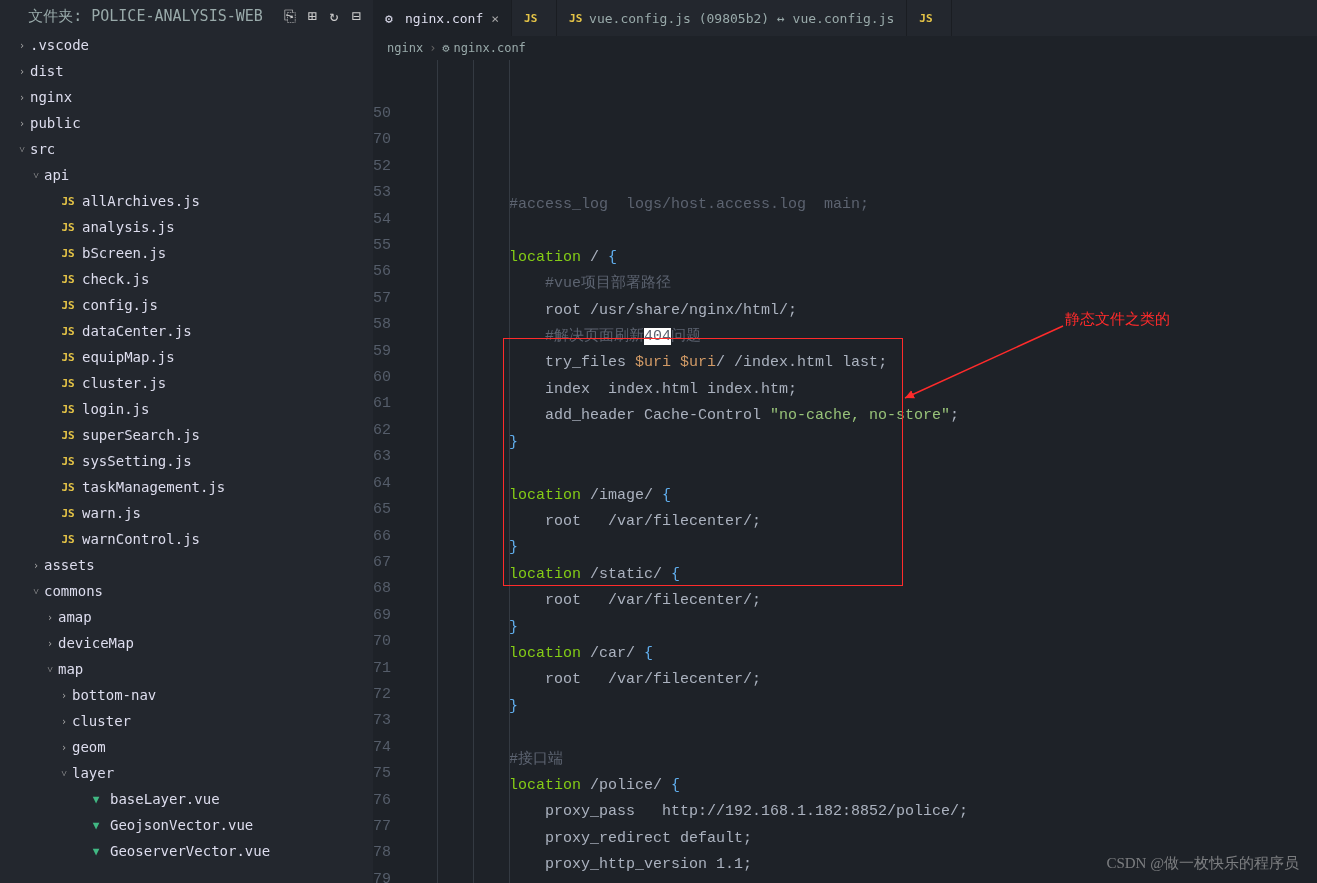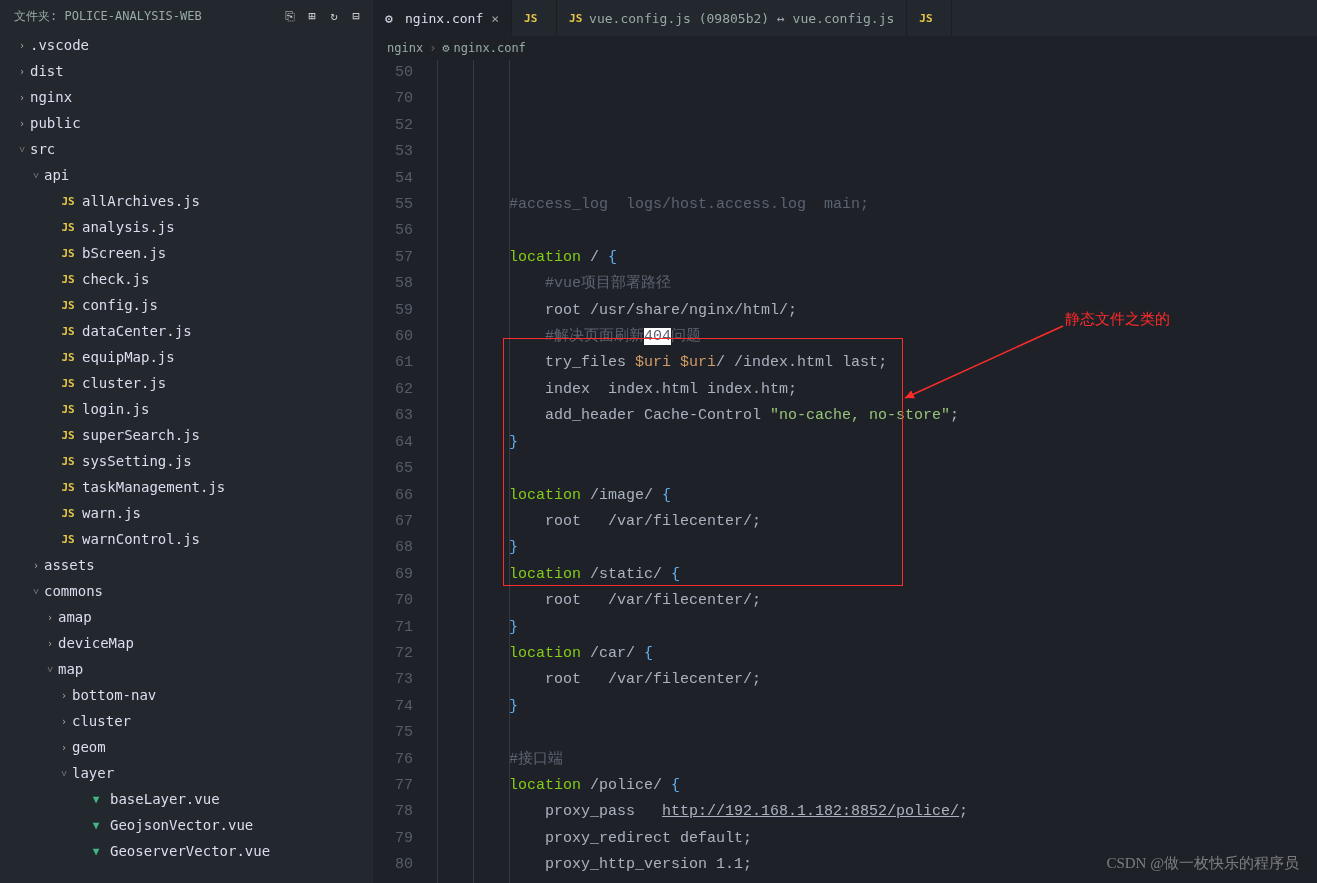--- a/index.html
+++ b/index.html
@@ -1,45 +1,45 @@
 <!DOCTYPE html>
 <html><head>
 <meta charset="utf-8">
 <style>
 * { margin:0; padding:0; box-sizing:border-box; }
 body { font-family:"Segoe UI",Consolas,monospace; background:#1e2228; color:#ccc; width:1317px; height:883px; overflow:hidden; }
 .layout { display:flex; height:100%; }
 .sidebar { width:373px; background:#23272e; display:flex; flex-direction:column; }
-.sb-header { display:flex; align-items:center; padding:2px 8px 2px 14px; height:32px; font-size:12px; color:#9aa; }
+.sb-header { display:flex; align-items:center; padding:2px 8px 2px 14px; height:32px; font-size:15px; color:#9aa;text-align:center; }
 .sb-header .lbl { flex:1; }
 .sb-header .ico { width:18px; height:18px; display:flex; align-items:center; justify-content:center; margin-left:4px; color:#ccc; cursor:pointer; }
 .tree { flex:1; overflow:auto; font-size:14px; }
 .tree-item { display:flex; align-items:center; height:26px; padding-right:8px; cursor:pointer; color:#dde; }
 .chev { width:16px; display:inline-flex; justify-content:center; color:#aaa; font-size:10px; }
 .ficon { width:20px; display:inline-flex; justify-content:center; margin-right:4px; font-size:11px; font-weight:bold; }
 .ficon.js { color:#e6c547; }
 .ficon.vue { color:#41b883; }
 .fname { white-space:nowrap; }
 .ind0 { padding-left:14px; } .ind1 { padding-left:28px; } .ind2 { padding-left:42px; }
 .ind3 { padding-left:56px; } .ind4 { padding-left:70px; }
 .main { flex:1; display:flex; flex-direction:column; background:#1e2228; min-width:0; }
 .tabs { display:flex; height:36px; background:#23272e; font-size:13px; }
 .tab { display:flex; align-items:center; padding:0 12px; color:#9aa; border-right:1px solid #1a1d22; cursor:pointer; }
 .tab.active { background:#1e2228; color:#dde; }
 .tab .tico { margin-right:6px; width:14px; display:inline-flex; }
 .tab .close { margin-left:8px; color:#aaa; }
 .crumb { display:flex; align-items:center; height:24px; padding:0 14px; font-size:12px; color:#9aa; background:#1e2228; }
 .crumb .sep { margin:0 6px; color:#666; }
 .editor { flex:1; display:flex; font-family:Consolas,"Courier New",monospace; font-size:15px; line-height:26.4px; overflow:hidden; position:relative; }
-.gutter { width:58px; text-align:right; padding-right:18px; color:#555d6a; background:#1e2228; user-select:none; }
+.gutter { width:58px; padding-right:18px; color:#555d6a; background:#1e2228; user-select:none;margin-top:41px; }
 .code { flex:1; position:relative; padding-left:6px; white-space:pre; color:#abb2bf; }
 .code .indent-guide { position:absolute; top:0; bottom:0; width:1px; background:#343a42; }
 .kw { color:#84cc16; } .str { color:#98c379; } .cmt { color:#5c6370; }
 .br { color:#61afef; } .punc { color:#abb2bf; } .var { color:#d19a66; }
-.url { color:#abb2bf; text-decoration:underline; }
+.url { color:#abb2bf; }
 .hl404 { background:#ffffff; }
 .redbox { position:absolute; border:1.5px solid #ff2b2b; pointer-events:none; }
 .annot { position:absolute; color:#ff2b2b; font-size:15px; font-family:Liberation Mono, monospace; white-space:nowrap; }
 .arrow { position:absolute; pointer-events:none; }
 .watermark { position:absolute; right:18px; bottom:10px; color:rgba(200,200,200,0.55); font-size:15px; font-family:"Segoe UI"; }
 </style>
 </head>
 <body>
 
 <div class="layout">

